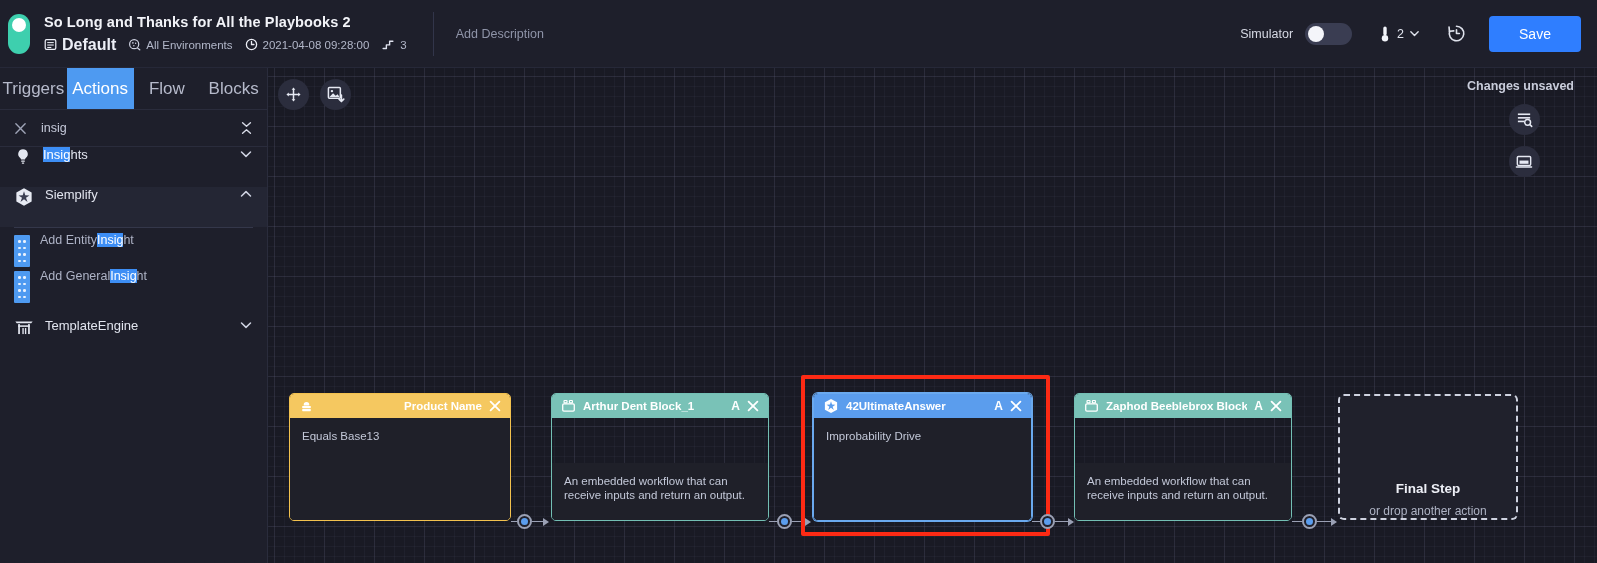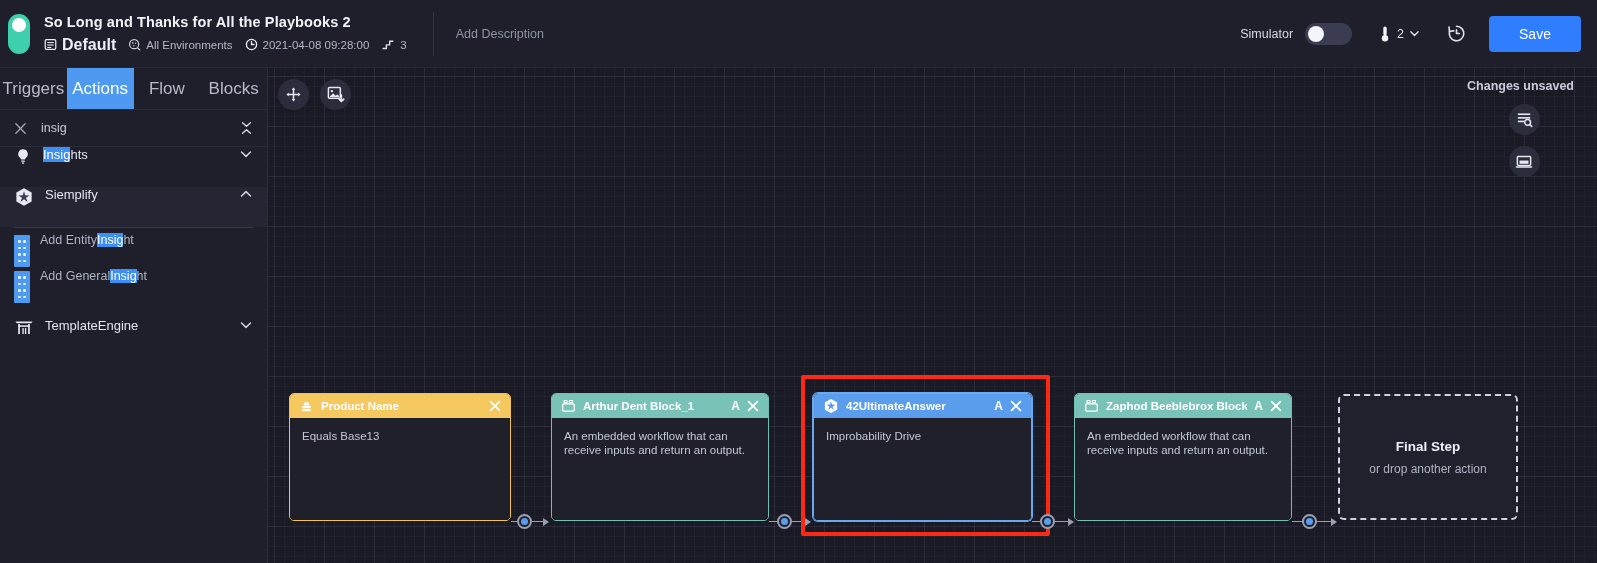--- a/index.html
+++ b/index.html
@@ -135,31 +135,31 @@
   .node-head {
     height: 24px; display: flex; align-items: center; gap: 7px;
     padding: 0 9px; font-size: 11.5px; font-weight: bold; color: #17202b;
   }
   .node-head .n-title { flex: 1; white-space: nowrap; overflow: hidden; }
   .node-body {
     flex: 1; background: #1f2029; padding: 11px 12px;
     font-size: 11.5px; color: #c3c8d8; line-height: 1.25;
   }
   .node.yellow { border: 1px solid #f2c14e; }
-  .node.yellow .node-head { background: #f5c860; color: #ffffff; }
-  .node.teal   { border: 1px solid #73bfb4; }
+  .node.yellow .node-head { background: #f5c860; color: #ffffff; text-align: right; }
+  .node.teal   { border: 1px solid #73bfb4; gap: 45px; }
   .node.teal .node-head { background: #79c2b7; color: #ffffff; }
   .node.blue   { border: 1px solid #6aa9ee; }
   .node.blue .node-head { background: #5b9ded; color: #ffffff; }
   .node-head .act { font-size: 12px; color: #ffffff; cursor: pointer; font-weight: bold; }
 
   .final-step {
     position: absolute; border: 2px dashed #cfd3e0; border-radius: 6px;
     background: #20212c;
-    display: flex; flex-direction: column; align-items: center; justify-content: center;
+    display: flex; flex-direction: column; align-items: center; justify-content: flex-end;
     gap: 8px;
   }
   .fs-title { font-size: 13.5px; font-weight: bold; color: #edeff6; }
   .fs-sub { font-size: 12px; color: #aeb3c4; }
 
   .connector { position: absolute; display: flex; align-items: center; }
   .conn-dot {
     width: 15px; height: 15px; border-radius: 50%;
     border: 2px solid #9aa0b4; background: #20212c;
     display: flex; align-items: center; justify-content: center; flex: none;

